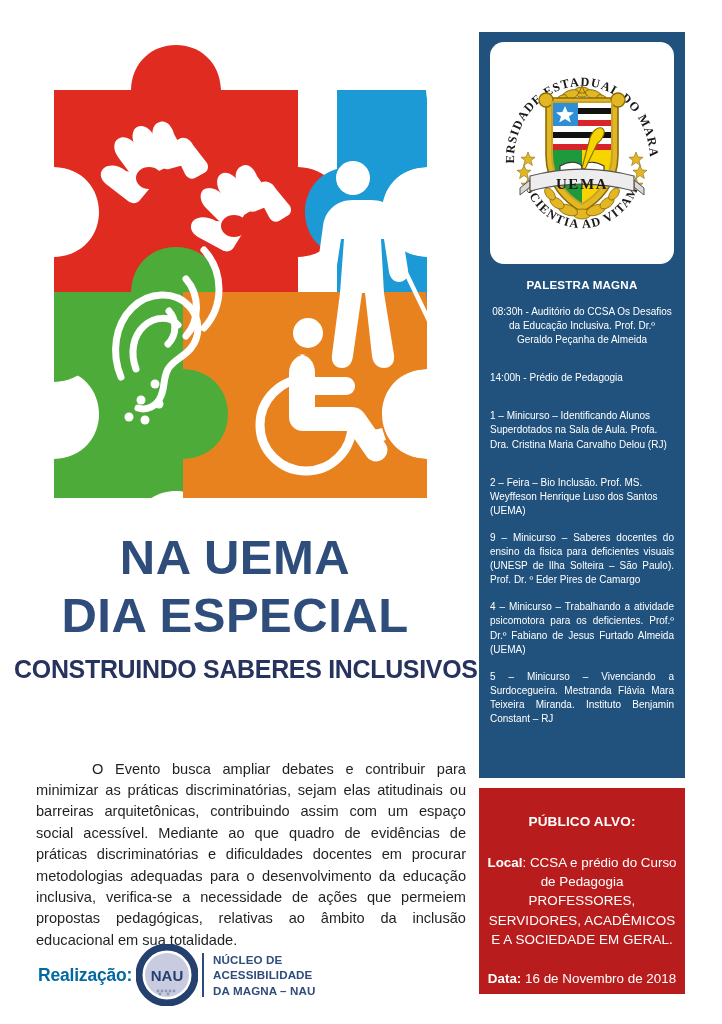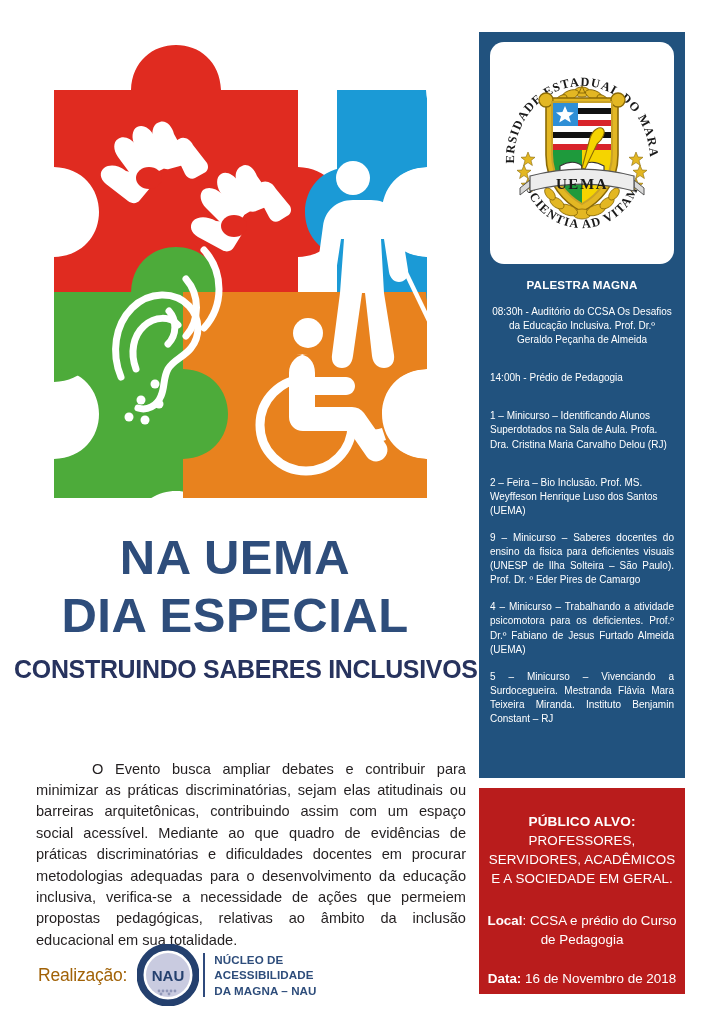--- a/index.html
+++ b/index.html
@@ -81,25 +81,25 @@
   #realizacao-row {
     position: absolute;
     left: 38px;
     top: 940px;
     width: 420px;
     height: 70px;
     display: flex;
     align-items: center;
   }
   #realizacao-label {
-    color: #a16207;
-    font-weight: normal;
+    color: #0369a1;
+    font-weight: bold;
     font-size: 17.5px;
     letter-spacing: -0.2px;
-    margin-right: 10px;
+    margin-right: 4px;
   }
   #nau-logo {
     display: flex;
     align-items: center;
   }
   #nau-mark { width: 62px; height: 62px; display: block; }
   #nau-divider {
     width: 2px;
     height: 44px;
     background: #2f4a7c;
@@ -466,22 +466,22 @@
       <div class="schedule-block plain">2 – Feira – Bio Inclusão.  Prof. MS. Weyffeson Henrique Luso dos Santos (UEMA)</div>
       <div class="schedule-block justified">9 – Minicurso – Saberes docentes do ensino da fisica para deficientes visuais (UNESP de Ilha Solteira – São Paulo). Prof. Dr. º Eder Pires de Camargo</div>
       <div class="schedule-block justified">4 – Minicurso – Trabalhando a atividade psicomotora para os deficientes. Prof.º Dr.º Fabiano de Jesus Furtado Almeida (UEMA)</div>
       <div class="schedule-block justified">5 – Minicurso – Vivenciando a Surdocegueira. Mestranda Flávia Mara Teixeira Miranda. Instituto Benjamin Constant – RJ</div>
     </div>
   </div>
 
   <div class="panel" id="audience-panel">
     <div id="audience-content">
       <div id="audience-heading">PÚBLICO ALVO:</div>
-      <div id="audience-body">PROFESSORES, SERVIDORES, ACADÊMICOS E A SOCIEDADE EM GERAL.</div>
       <div id="local-line">
         <span class="kv-label">Local</span><span>: CCSA e prédio do Curso de Pedagogia</span>
       </div>
+      <div id="audience-body">PROFESSORES, SERVIDORES, ACADÊMICOS E A SOCIEDADE EM GERAL.</div>
       <div id="data-line">
         <span class="kv-label">Data:</span><span> 16 de Novembro de 2018</span>
       </div>
     </div>
   </div>
 </div>
 
 </body></html>

